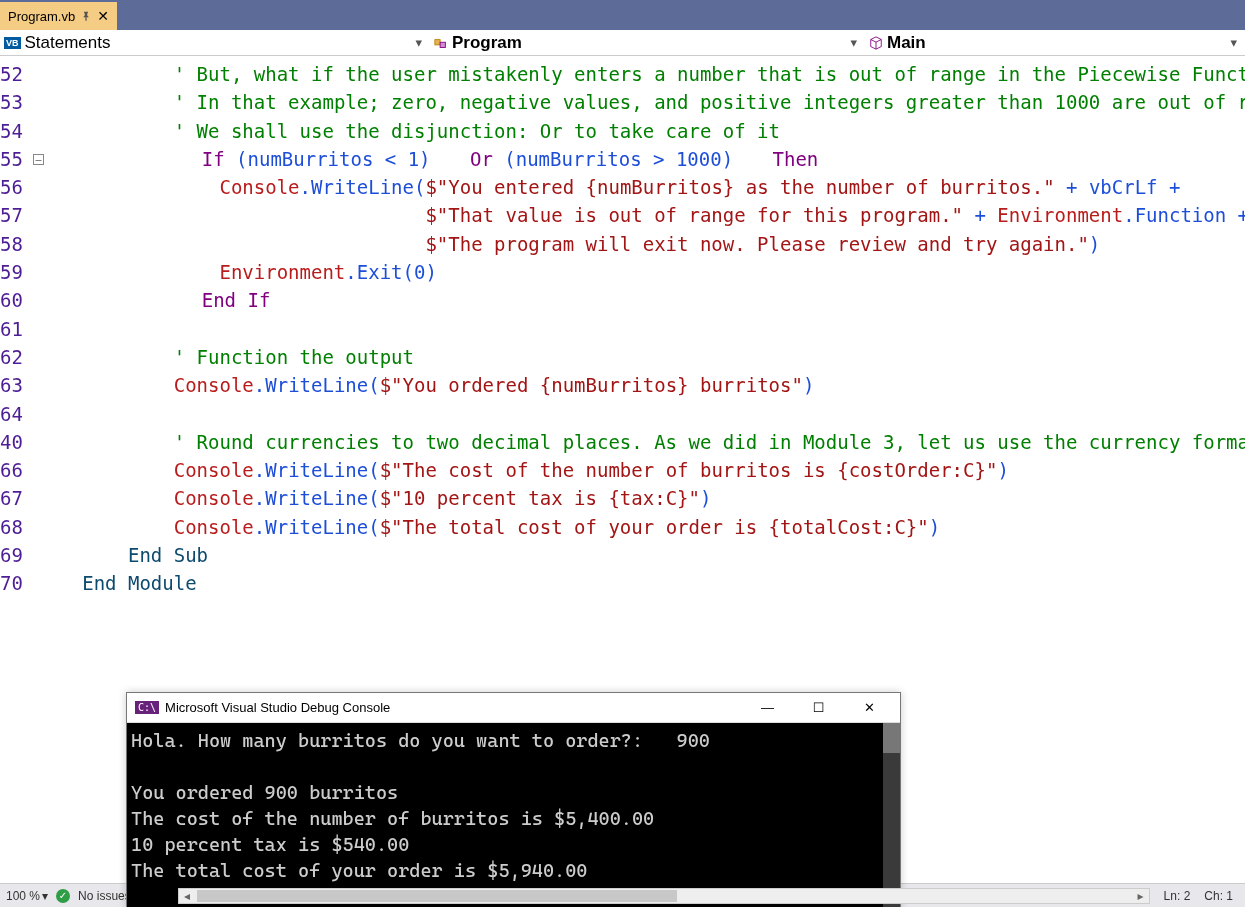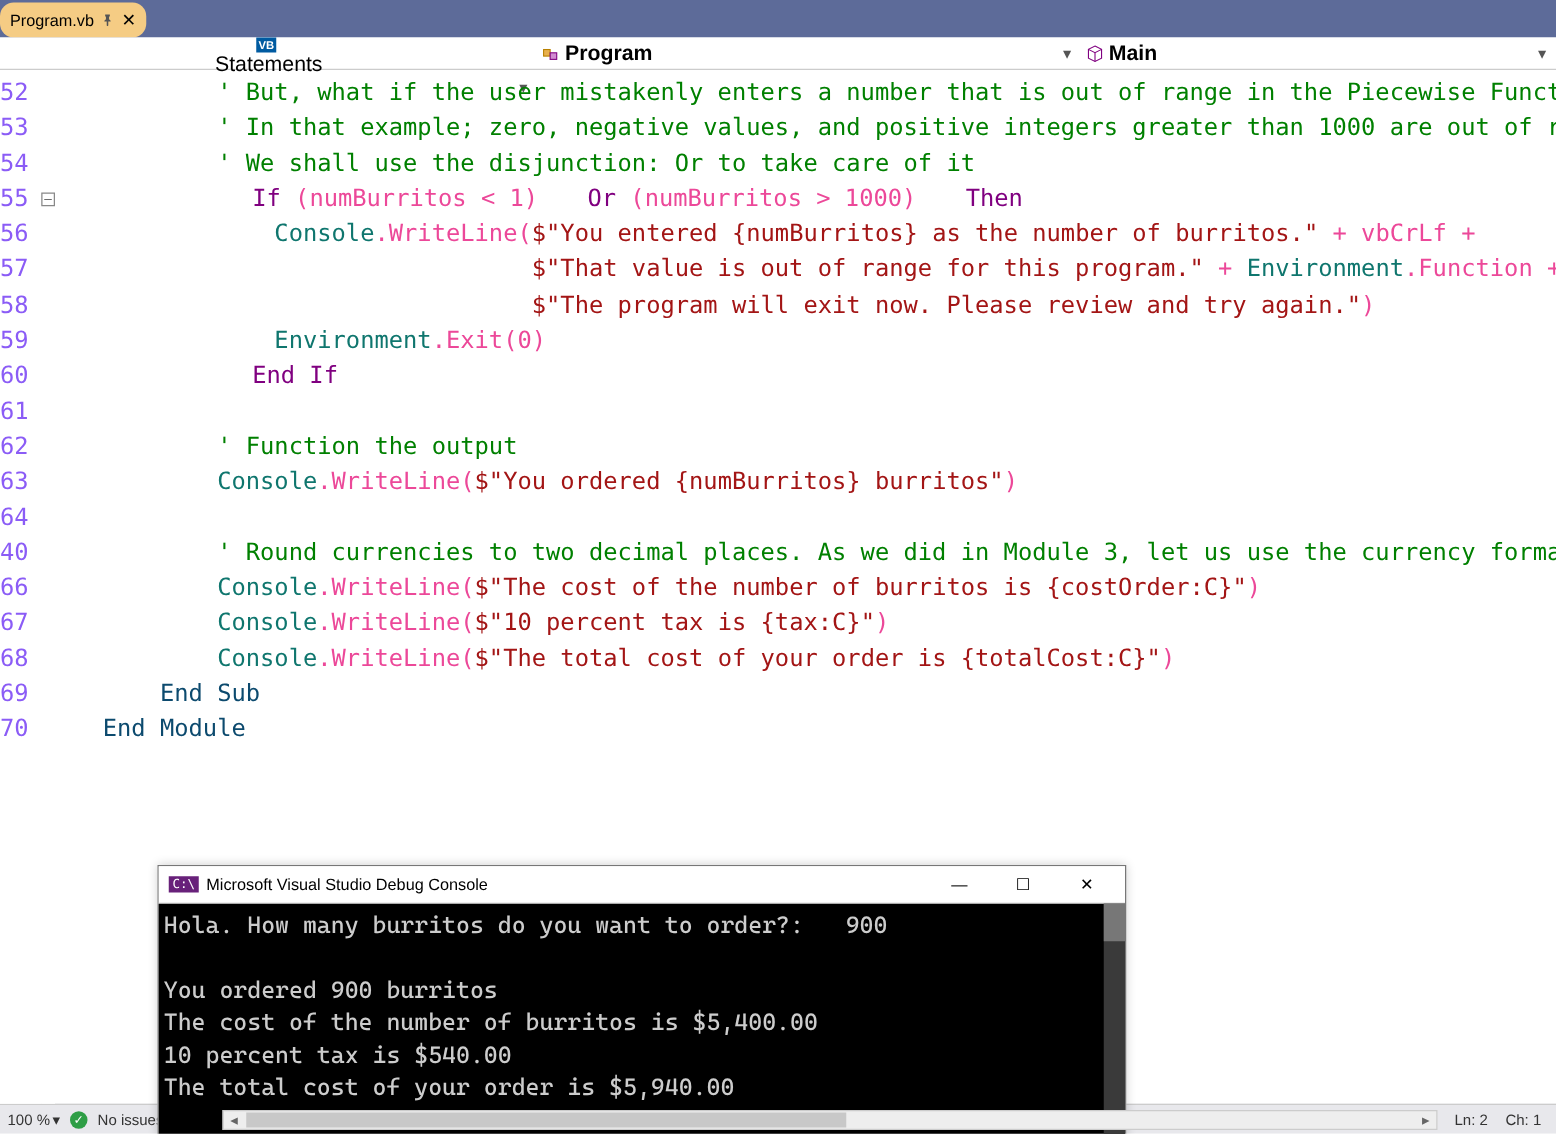--- a/index.html
+++ b/index.html
@@ -1,47 +1,47 @@
 <!DOCTYPE html>
 <html><head>
 <meta charset="utf-8">
 <style>
 * { margin:0; padding:0; box-sizing:border-box; }
 body { width:1245px; height:907px; font-family:"Segoe UI",Tahoma,sans-serif; font-size:13px; background:#fff; overflow:hidden; display:flex; flex-direction:column; }
 
 
 .tabstrip { background:#5d6b99; height:30px; display:flex; align-items:flex-end; }
-.tab { background:#f5cc84; height:28px; padding:0 8px; display:flex; align-items:center; gap:6px; font-size:13px; color:#000;border-radius:11px; }
+.tab { background:#f5cc84; height:28px; padding:0 8px; display:flex; align-items:center; gap:6px; font-size:13px; color:#000; }
 .tab .pin { width:10px; height:10px; }
 .tab .x { font-family:Arial; font-size:14px; cursor:pointer; }
 
 .navbar { height:26px; background:#fff; border-bottom:1px solid #ccc; display:flex; align-items:center; }
 .navcell { display:flex; align-items:center; height:100%; padding:0 4px; }
-.navcell.first { width:430px; border-right:0;flex-direction:column; }
+.navcell.first { width:430px; border-right:0; }
 .navcell.mid { width:435px; flex:0 0 435px; }
 .navcell.last { flex:1; }
 .vbicon { background:#005ba1; color:#fff; font-size:9px; font-weight:bold; padding:1px 2px; margin-right:4px; }
 .drop { margin-left:auto; color:#555; padding:0 4px; }
 .classblock { display:inline-block; width:14px; height:12px; margin-right:4px; position:relative;}
 .classblock svg { width:14px; height:14px; }
 .cubeicn { width:14px; height:14px; margin-right:4px; }
 .navtxt { font-size:17px; color:#000; }
 .navtxt.bold { font-weight:600; }
 
 
 .editor-wrap { flex:1; position:relative; display:flex; }
-.gutter { width:90px; background:#fff; text-align:right; font-family:Consolas,monospace; font-size:19px; color:#8b5cf6; padding-top:4px; }
+.gutter { width:90px; background:#fff; text-align:right; font-family:Consolas,monospace; font-size:19px; color:#4c1d95; padding-top:4px; }
 .gutter div { height:28.3px; line-height:28.3px; padding-right:10px; }
 .greenbar { width:6px; background:#6dbd45; margin-top:4px; height:540px;}
 .outline-col { width:18px; background:#fff; font-family:Consolas,monospace; font-size:12px; color:#888; padding-top:4px; }
 .outline-col div{ height:28.3px; display:flex; align-items:center; justify-content:center;}
 .fold { width:11px; height:11px; border:1px solid #888; font-size:10px; line-height:9px; text-align:center; color:#555;}
 .codecol { flex:1; font-family:Consolas,monospace; font-size:19px; padding-top:4px; position:relative; }
 .codeline { height:28.3px; line-height:28.3px; white-space:pre; padding-left:4px; }
-.c-green{color:#008000;} .c-blue{color:#0c4a6e;} .c-red{color:#a31515;} .c-teal{color:#0f766e;} .c-purple{color:#800080;margin-left:28px;} .c-black{color:#ec4899;margin-top:36px;}
+.c-green{color:#008000;} .c-blue{color:#0c4a6e;} .c-red{color:#a31515;} .c-teal{color:#b91c1c;} .c-purple{color:#800080;margin-left:28px;} .c-black{color:#1d4ed8;margin-top:36px;}
 
 
 .console-win { position:absolute; left:126px; top:636px; width:775px; border:1px solid #777; background:#fff; box-shadow:0 0 8px rgba(0,0,0,0.2); }
 .console-titlebar { height:30px; background:#fff; border-bottom:1px solid #ddd; display:flex; align-items:center; padding:0 8px; gap:6px; }
 .cs-badge { background:#68217a; color:#fff; font-size:10px; padding:1px 3px; font-family:Consolas,monospace;}
 .console-titlebar .spacer{ flex:1;}
 .winbtn { width:45px; height:28px; display:flex; align-items:center; justify-content:center; color:#000; }
 .console-body { background:#000; color:#ccc; font-family:Consolas,'Cascadia Mono',monospace; font-size:19px; padding:4px 6px 8px 4px; line-height:26px; white-space:pre; position:relative; min-height:186px;}
 .console-scrolltrack{ position:absolute; right:0; top:0; bottom:0; width:17px; background:#3a3a3a;}
 .console-scrollthumb{ position:absolute; right:0; top:0; width:17px; height:30px; background:#777;}

